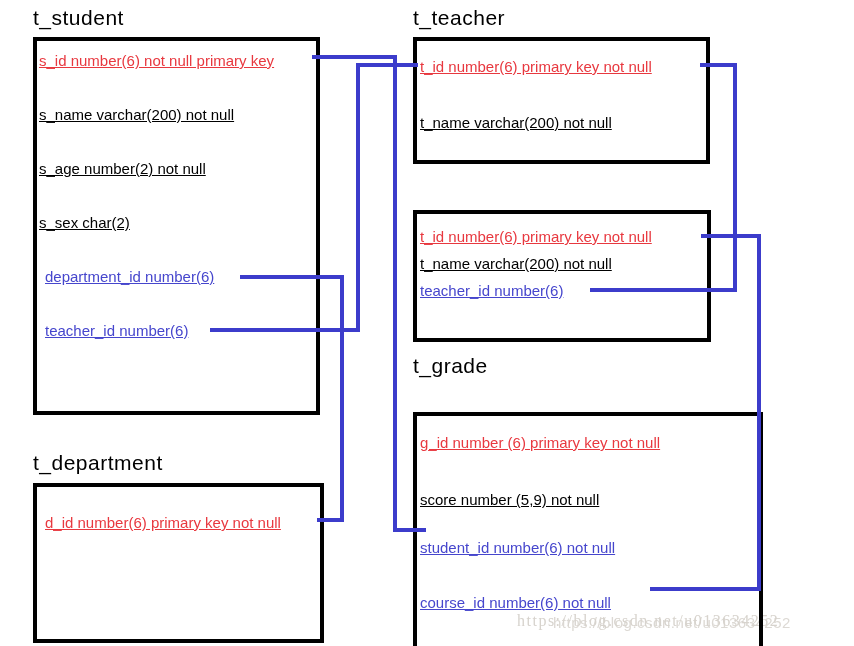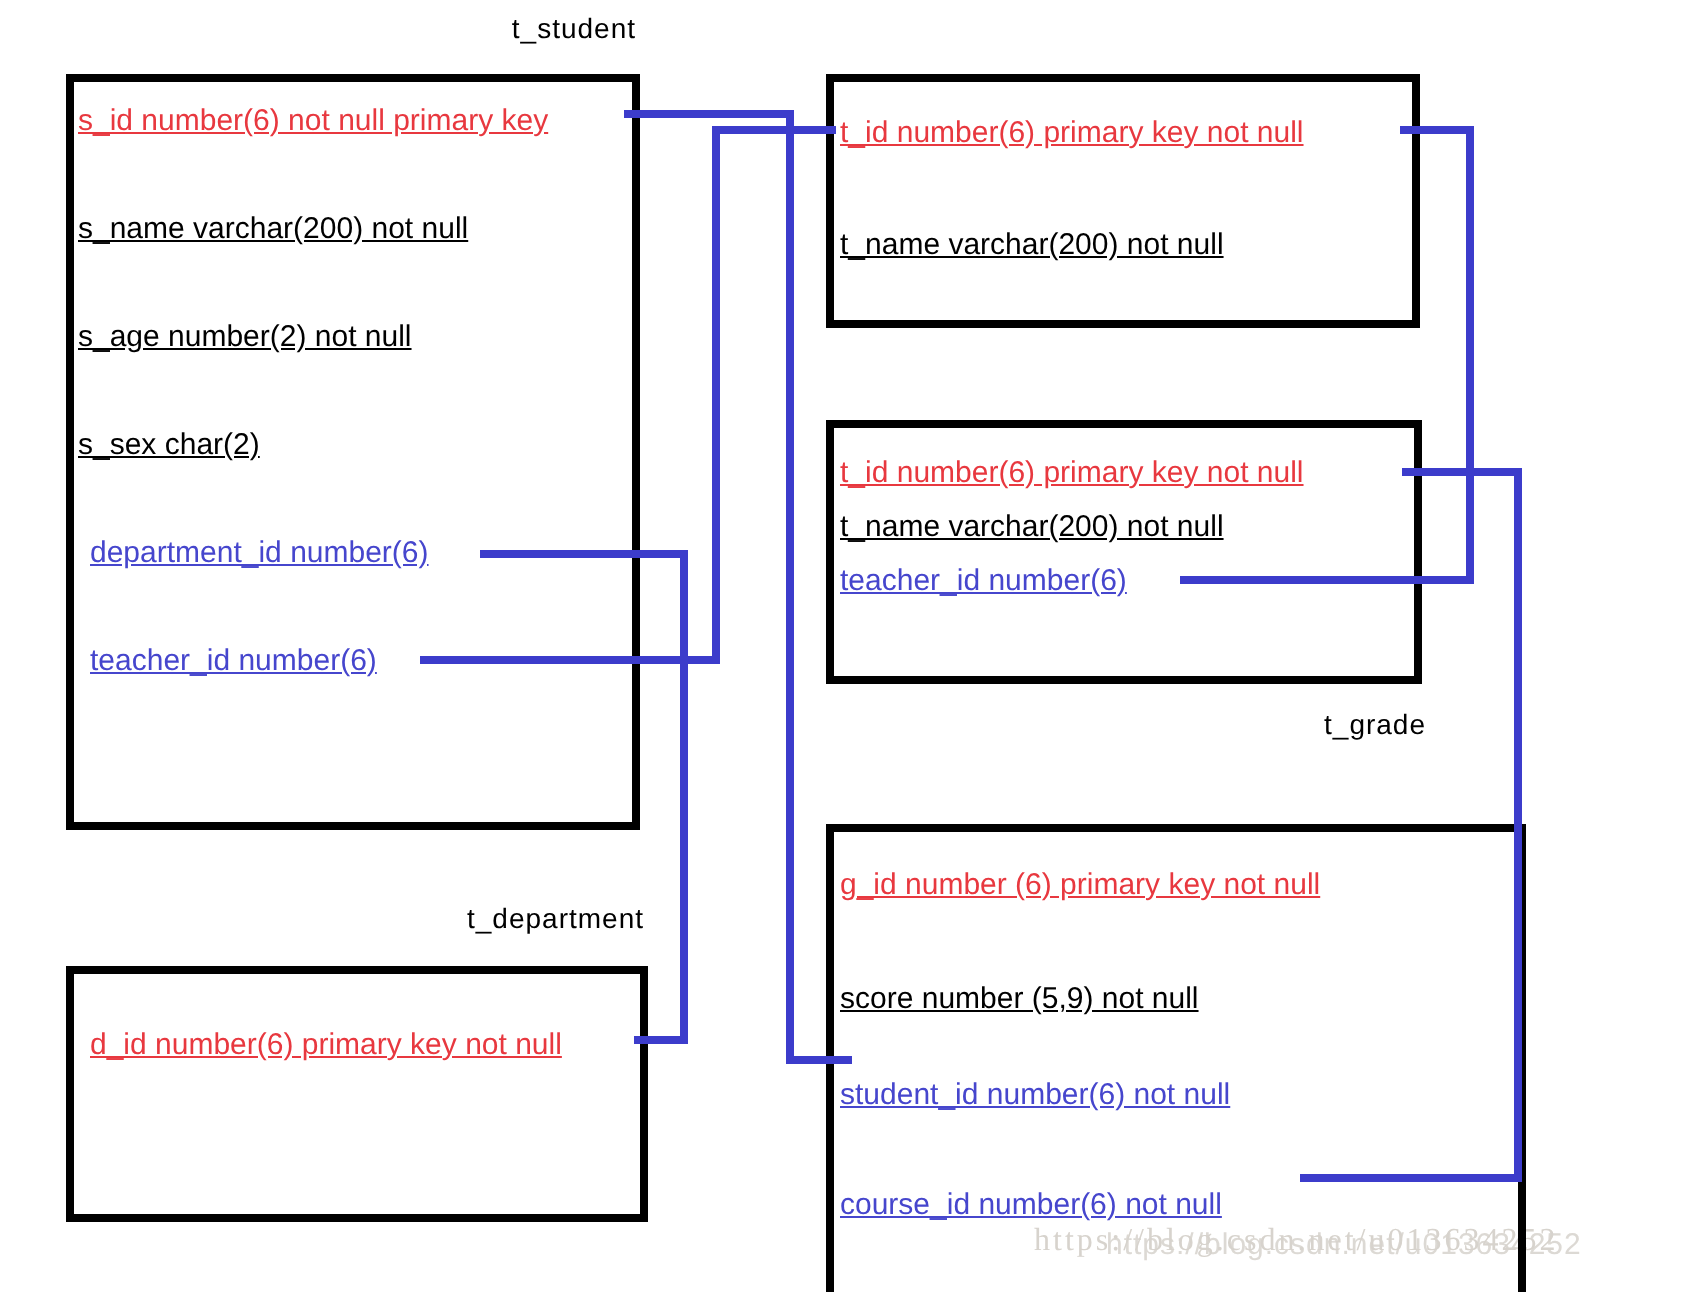--- a/index.html
+++ b/index.html
@@ -6,21 +6,21 @@
   .canvas{
     position:relative;width:854px;height:646px;background:#ffffff;overflow:hidden;
     font-family:"Liberation Sans", sans-serif;
   }
   
   .tbl{
     position:absolute;border:4px solid var(--border-black);background:transparent;
     box-sizing:border-box;z-index:2;
   }
   .tbl-title{
-    position:absolute;text-align:right;font-size:14px;color:var(--text-black);
+    position:absolute;text-align:left;font-size:21px;color:var(--text-black);
     z-index:2;letter-spacing:0.5px;
   }
   .field{
     position:absolute;left:2px;white-space:nowrap;font-size:15px;line-height:20px;
     color:var(--text-black);
     text-decoration:underline;
   }
   .field.indent{left:8px;}
   .rt .field{left:3px;}          
   .c-red{color:var(--field-red);}
@@ -66,37 +66,38 @@
   <div class="tbl-title" style="left:33px;top:6px;width:285px">t_student</div>
   <div class="tbl" style="left:33px;top:37px;width:287px;height:378px">
     <div class="field c-red" style="top:10px">s_id number(6) not null primary key</div>
     <div class="field c-black" style="top:64px">s_name varchar(200) not null</div>
     <div class="field c-black" style="top:118px">s_age number(2) not null</div>
     <div class="field c-black" style="top:172px">s_sex char(2)</div>
     <div class="field c-blue indent" style="top:226px">department_id number(6)</div>
     <div class="field c-blue indent" style="top:280px">teacher_id number(6)</div>
   </div>
 
+  <div class="tbl-title" style="left:413px;top:6px;width:295px">t_teacher</div>
   <div class="tbl rt" style="left:413px;top:37px;width:297px;height:127px">
     <div class="field c-red" style="top:16px">t_id number(6) primary key not null</div>
     <div class="field c-black" style="top:72px">t_name varchar(200) not null</div>
   </div>
 
   <div class="tbl rt" style="left:413px;top:210px;width:298px;height:132px">
     <div class="field c-red" style="top:13px">t_id number(6) primary key not null</div>
     <div class="field c-black" style="top:40px">t_name varchar(200) not null</div>
     <div class="field c-blue" style="top:67px">teacher_id number(6)</div>
   </div>
 
   <div class="tbl-title" style="left:413px;top:354px;width:300px">t_grade</div>
   <div class="tbl rt" style="left:413px;top:412px;width:350px;height:240px">
     <div class="field c-red" style="top:17px">g_id number (6) primary key not null</div>
     <div class="field c-black" style="top:74px">score number (5,9) not null</div>
     <div class="field c-blue" style="top:122px">student_id number(6) not null</div>
     <div class="field c-blue" style="top:177px">course_id number(6) not null</div>
   </div>
 
   <div class="tbl-title" style="left:33px;top:451px;width:289px">t_department</div>
-  <div class="tbl" style="left:33px;top:483px;width:291px;height:128px">
+  <div class="tbl" style="left:33px;top:483px;width:291px;height:160px">
     <div class="field c-red" style="top:26px;left:8px">d_id number(6) primary key not null</div>
   </div>
 
 </div>
 
 </body></html>

